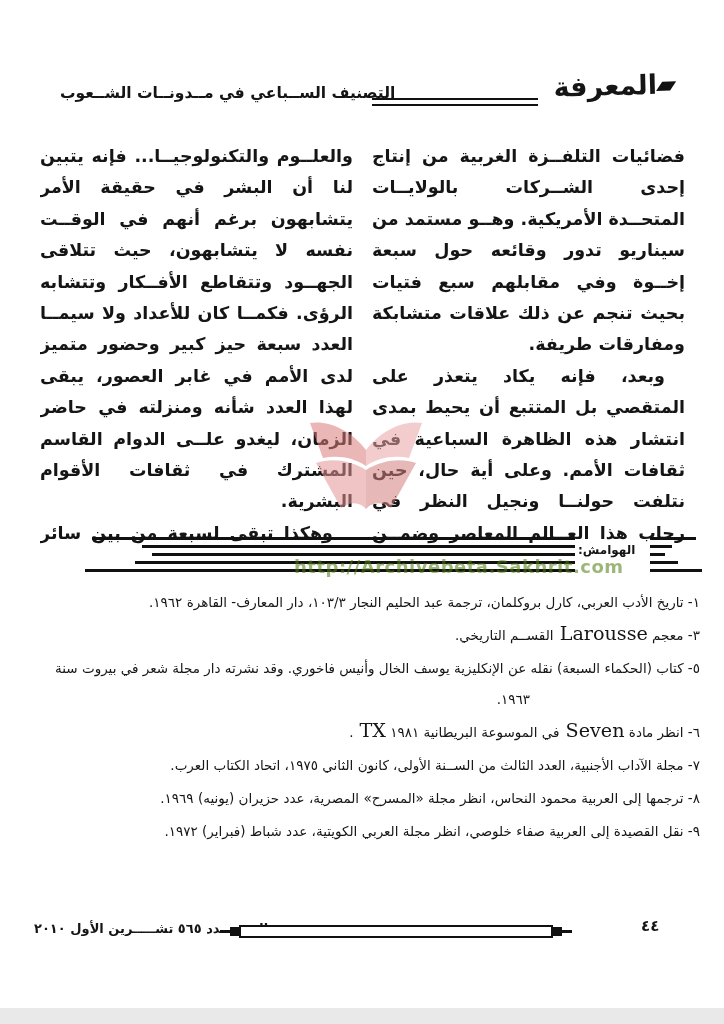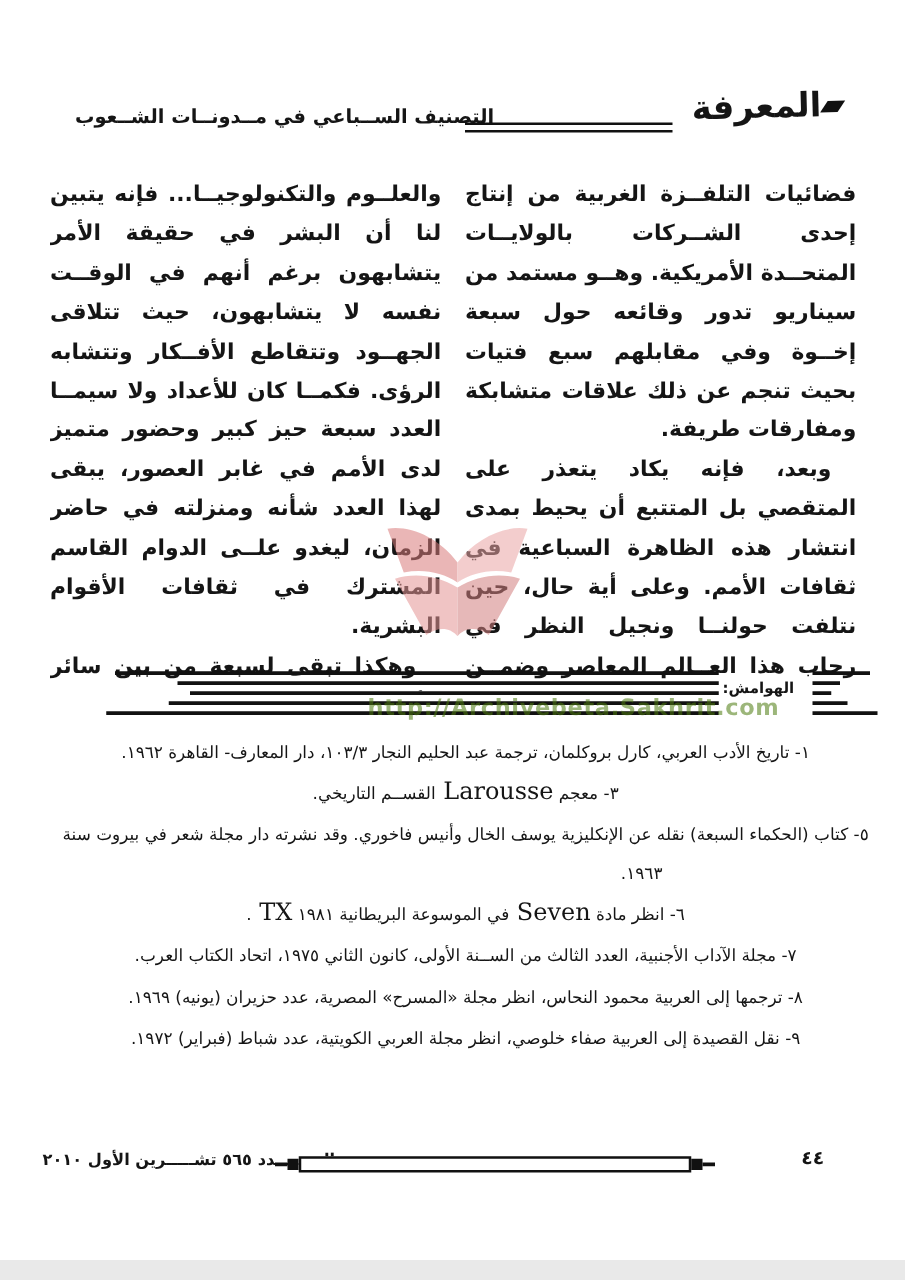--- a/index.html
+++ b/index.html
@@ -27,21 +27,21 @@
            letter-spacing:13px;opacity:.5;white-space:nowrap;}
   .wm-url{left:294px;top:556px;font-size:18px;font-weight:700;letter-spacing:.5px;opacity:.55;white-space:nowrap;}
   
   .fn-lines-left{position:absolute;left:85px;top:537px;z-index:1;}
   .fn-lines-left div{height:3px;background:#111;margin-bottom:5px;}
   .fn-heading{position:absolute;left:578px;top:543px;font-size:12px;font-weight:900;white-space:nowrap;z-index:2;}
   .fn-lines-right{position:absolute;left:650px;top:537px;width:52px;display:flex;flex-direction:column;align-items:flex-end;z-index:1;}
   .fn-lines-right div{height:3px;background:#111;margin-bottom:5px;}
   
   .footnotes{position:absolute;left:45px;right:24px;top:590px;font-size:13.5px;font-weight:400;line-height:25px;text-align:right;}
-  .fn-item{margin-bottom:8px;text-align:center;}
+  .fn-item{margin-bottom:8px;}
   .fn-cont{padding-right:170px;margin:-2px 0 8px 0;}
   .latin{font-family:"DejaVu Serif",serif;font-size:1.42em;line-height:1;}
   
   .ft-issue{position:absolute;left:34px;top:921px;font-size:13px;font-weight:700;white-space:nowrap;direction:rtl;}
   .ft-bar{position:absolute;left:220px;top:924px;width:352px;height:14px;display:flex;align-items:center;direction:ltr;}
   .ft-bar .stub{width:10px;height:3px;background:#111;}
   .ft-bar .cap{width:9px;height:9px;background:#111;}
   .ft-bar .rect{flex:1;height:9px;border:2px solid #111;background:#fff;}
   .ft-page{position:absolute;left:641px;top:917px;font-size:15px;font-weight:700;}
 </style>

